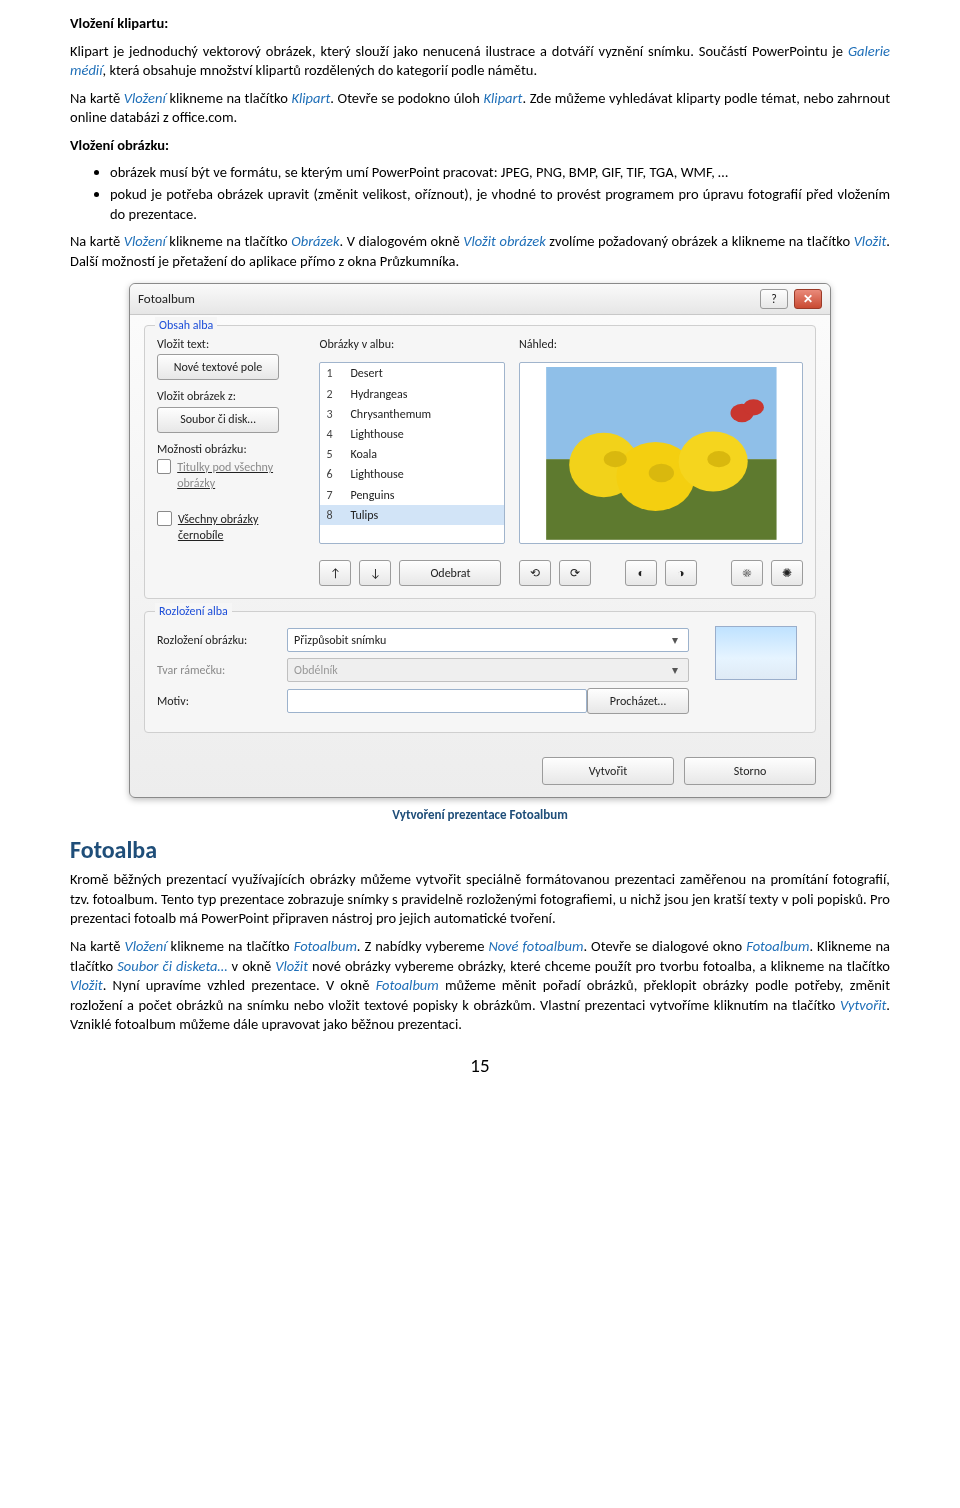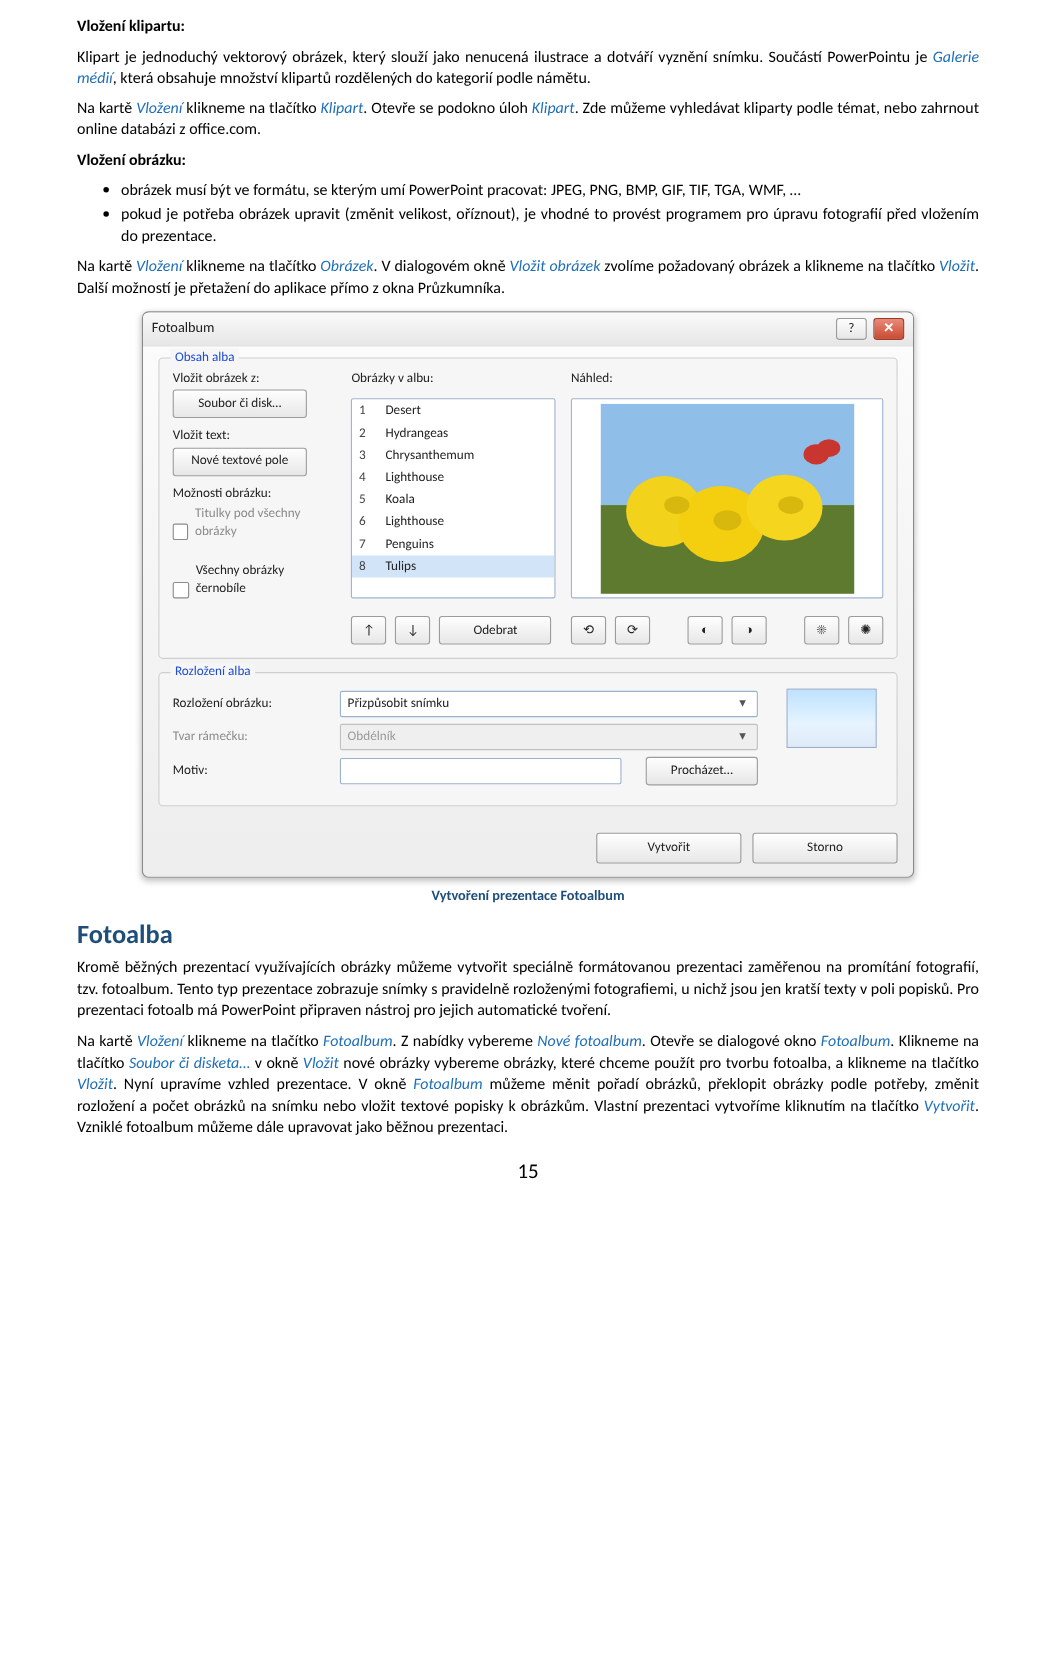--- a/index.html
+++ b/index.html
@@ -78,32 +78,32 @@
     border-radius: 2px;
   }
   .listbox .item { display: flex; gap: 10px; padding: 2px 6px; }
   .listbox .item .num { width: 14px; color:#444; }
   .listbox .item.sel { background:#d2e4f7; }
   .preview-box {
     border: 1px solid #a0b4cc; background:#fff; height: 180px; border-radius:2px;
     display:flex; align-items:center; justify-content:center; overflow:hidden;
   }
 
-  .check { display:flex; align-items:flex-end; gap:6px; }
+  .check { display:flex; align-items:flex-start; gap:6px;text-decoration:underline; }
   .checkbox { width:13px; height:13px; border:1px solid #8a8a8a; background:#fff; border-radius:2px; }
 
   .toolbar-row { display:flex; align-items:center; gap:8px; margin-top:8px; }
   .iconbtn {
     width: 30px; height: 24px; border:1px solid #9c9c9c; border-radius:3px;
     background: linear-gradient(#fefefe,#e7e7e7);
     display:flex; align-items:center; justify-content:center;
   }
   .sep-gap { width: 18px; }
 
-  .formrow { display:flex; align-items:center; gap:22px; margin:6px 0;}
+  .formrow { display:flex; align-items:center; gap:0; margin:6px 0;}
   .formrow .flbl { width: 130px; }
   .combo {
     flex:1; height:22px; border:1px solid #9cb2cc; border-radius:2px; background:#fff;
     display:flex; align-items:center; justify-content:space-between; padding:0 6px;
   }
   .combo .arrow { width:14px; text-align:center; color:#555;}
   .combo.disabled { background:#efefef; color:#9a9a9a; border-color:#c0c0c0;}
   .thumb {
     width:80px; height:52px; border:1px solid #9aaecb; background:linear-gradient(#bfe2ff,#e6f4ff 60%, #dfeaf5);
     margin-left: 6px;
@@ -155,29 +155,29 @@
   </div>
 
   <div class="dlg-body">
 
     <div class="groupbox">
       <span class="legend">Obsah alba</span>
       <div class="row">
 
         <div class="col left">
           <div>
+            <div class="lbl">Vložit text:</div>
+            <div class="btn">
+                <span>Nové textové pole</span>
+              </div>
+          </div>
+          <div>
             <div class="lbl">Vložit obrázek z:</div>
             <div class="btn">
                 <span>Soubor či disk…</span>
-              </div>
-          </div>
-          <div>
-            <div class="lbl">Vložit text:</div>
-            <div class="btn">
-                <span>Nové textové pole</span>
               </div>
           </div>
           <div>
             <div class="lbl">Možnosti obrázku:</div>
             <div class="check">
               <div class="checkbox"></div>
               <span class="muted">Titulky pod všechny obrázky</span>
             </div>
             <div class="check" style="margin-top:20px;">
               <div class="checkbox"></div>

